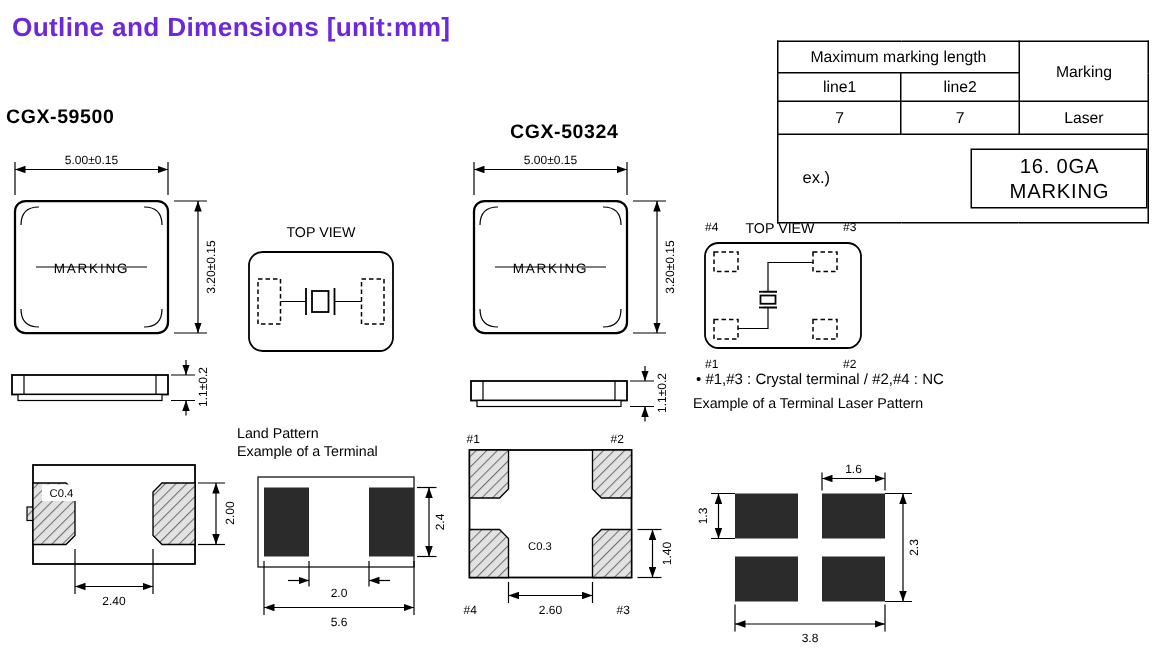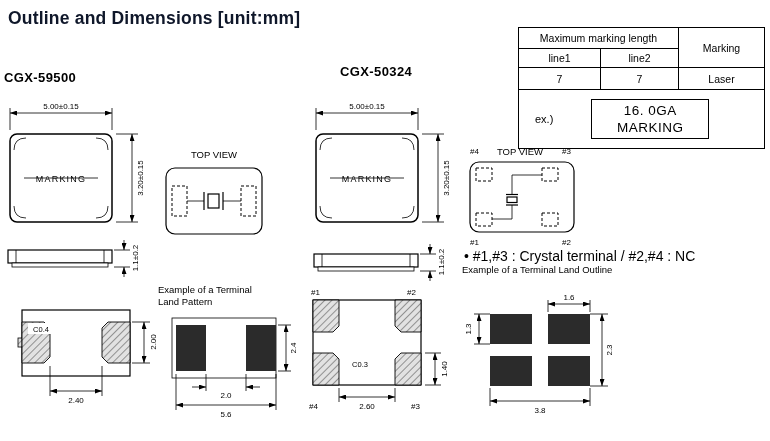--- a/index.html
+++ b/index.html
@@ -1,27 +1,27 @@
 <!DOCTYPE html>
 <html><head>
 <meta charset="utf-8">
 <style>
   html,body{margin:0;padding:0}
   body{width:770px;height:441px;position:relative;background:#fff;color:#000;
        font-family:"Liberation Sans",sans-serif;overflow:hidden}
   .abs{position:absolute}
-  .title{font-size:17.5px;font-weight:700;color:#0f172a;letter-spacing:.2px}
+  .title{font-size:17.5px;font-weight:700;color:#6d28d9;letter-spacing:.2px}
   .pn{font-size:13px;font-weight:700;letter-spacing:.4px}
   .cap{font-size:9.5px;line-height:11.5px}
-  .note{font-size:14px}
+  .note{font-size:10px}
   table.mark{border-collapse:collapse;table-layout:fixed}
   table.mark td{border:1px solid #000;text-align:center;vertical-align:middle;font-size:10.5px;padding:0}
   .exrow{display:flex;align-items:center;height:100%}
   .exprefix{font-size:11px;margin-left:16px}
-  .exbox{margin-left:38px;border:1.5px solid #000;width:116px;text-align:center;
+  .exbox{margin-left:94px;border:1.5px solid #000;width:116px;text-align:center;
          font-size:13.5px;line-height:17px;padding:2px 0;letter-spacing:.5px}
   svg text{font-family:"Liberation Sans",sans-serif;fill:#000}
   .dim{font-size:8px}
   .dim7{font-size:7.5px}
   .lbl{font-size:9.5px}
   .mk{font-size:9px;letter-spacing:1.2px}
   .pin{font-size:8px}
   .thin{stroke:#000;stroke-width:.8;fill:none}
   .med{stroke:#000;stroke-width:1.2;fill:none}
   .thick{stroke:#000;stroke-width:1.5;fill:none}
@@ -62,21 +62,21 @@
             <div>MARKING</div>
           </div>
         </div>
       </td>
     </tr>
   </tbody>
     </table>
 </div>
 
 <div class="abs pn" style="left:4px;top:70px">CGX-59500</div>
-<div class="abs pn" style="left:340px;top:64px">CGX-50324</div>
+<div class="abs pn" style="left:340px;top:80px">CGX-50324</div>
 
 <div class="abs" style="left:2px;top:98px">
 <svg width="150" height="138">
   <defs>
     <marker id="ar1" viewBox="0 0 7 5" markerWidth="7" markerHeight="5" refX="7" refY="2.5" orient="auto-start-reverse" markerUnits="userSpaceOnUse">
           <path d="M0,0 L7,2.5 L0,5 z" fill="#000"></path>
         </marker>
   </defs>
   <g>
     <line class="thin" x1="8" y1="32" x2="8" y2="10"></line>
@@ -165,22 +165,22 @@
   <g>
     <line class="thin" x1="34" y1="70" x2="34" y2="100"></line>
     <line class="thin" x1="86" y1="70" x2="86" y2="100"></line>
     <line class="thin" x1="34" y1="95" x2="86" y2="95" marker-start="url(#ar3)" marker-end="url(#ar3)"></line>
     <text class="dim" x="60" y="107" text-anchor="middle">2.40</text>
   </g>
 </svg>
 </div>
 
 <div class="abs cap" style="left:158px;top:284px;width:130px">
+  <div>Land Pattern</div>
   <div>Example of a Terminal</div>
-  <div>Land Pattern</div>
 </div>
 
 <div class="abs" style="left:164px;top:302px">
 <svg width="142" height="118">
   <defs>
     <marker id="ar4" viewBox="0 0 7 5" markerWidth="7" markerHeight="5" refX="7" refY="2.5" orient="auto-start-reverse" markerUnits="userSpaceOnUse">
           <path d="M0,0 L7,2.5 L0,5 z" fill="#000"></path>
         </marker>
   </defs>
   <rect class="thin" x="8" y="16" width="104" height="60" style="fill:#fff"></rect>
@@ -277,21 +277,21 @@
   <g>
     <line class="thin" x1="112" y1="12" x2="128" y2="12"></line>
     <line class="thin" x1="112" y1="29" x2="128" y2="29"></line>
     <line class="thin" x1="122" y1="2" x2="122" y2="12" marker-end="url(#ar6)"></line>
     <line class="thin" x1="122" y1="39" x2="122" y2="29" marker-end="url(#ar6)"></line>
     <text class="dim" x="136" y="20" text-anchor="middle" transform="rotate(-90 136 20)">1.1±0.2</text>
   </g>
 </svg>
 </div>
 
-<div class="abs cap" style="left:462px;top:264px;width:180px">Example of a Terminal Land Outline</div>
+<div class="abs cap" style="left:462px;top:264px;width:180px">Example of a Terminal Laser Pattern</div>
 
 <div class="abs" style="left:303px;top:286px">
 <svg width="155" height="130">
   <defs>
     <pattern id="h324" width="5" height="5" patternUnits="userSpaceOnUse" patternTransform="rotate(45)">
       <rect width="5" height="5" fill="#e2e2e2"></rect>
           <line x1="0" y1="0" x2="0" y2="5" stroke="#6e6e6e" stroke-width="1.4"></line>
     </pattern>
     <marker id="ar7" viewBox="0 0 7 5" markerWidth="7" markerHeight="5" refX="7" refY="2.5" orient="auto-start-reverse" markerUnits="userSpaceOnUse">
           <path d="M0,0 L7,2.5 L0,5 z" fill="#000"></path>
@@ -316,21 +316,21 @@
     <line class="thin" x1="36" y1="102" x2="36" y2="116"></line>
     <line class="thin" x1="92" y1="102" x2="92" y2="116"></line>
     <line class="thin" x1="36" y1="111" x2="92" y2="111" marker-start="url(#ar7)" marker-end="url(#ar7)"></line>
     <text class="dim" x="64" y="123" text-anchor="middle">2.60</text>
   </g>
   <text class="pin" x="6" y="123">#4</text>
   <text class="pin" x="108" y="123">#3</text>
 </svg>
 </div>
 
-<div class="abs" style="left:464px;top:292px">
+<div class="abs" style="left:464px;top:307px">
 <svg width="160" height="128">
   <defs>
     <marker id="ar8" viewBox="0 0 7 5" markerWidth="7" markerHeight="5" refX="7" refY="2.5" orient="auto-start-reverse" markerUnits="userSpaceOnUse">
           <path d="M0,0 L7,2.5 L0,5 z" fill="#000"></path>
         </marker>
   </defs>
   <rect x="26" y="22" width="42" height="30" fill="#2b2b2b"></rect>
   <rect x="84" y="22" width="42" height="30" fill="#2b2b2b"></rect>
   <rect x="26" y="64" width="42" height="30" fill="#2b2b2b"></rect>
   <rect x="84" y="64" width="42" height="30" fill="#2b2b2b"></rect>

